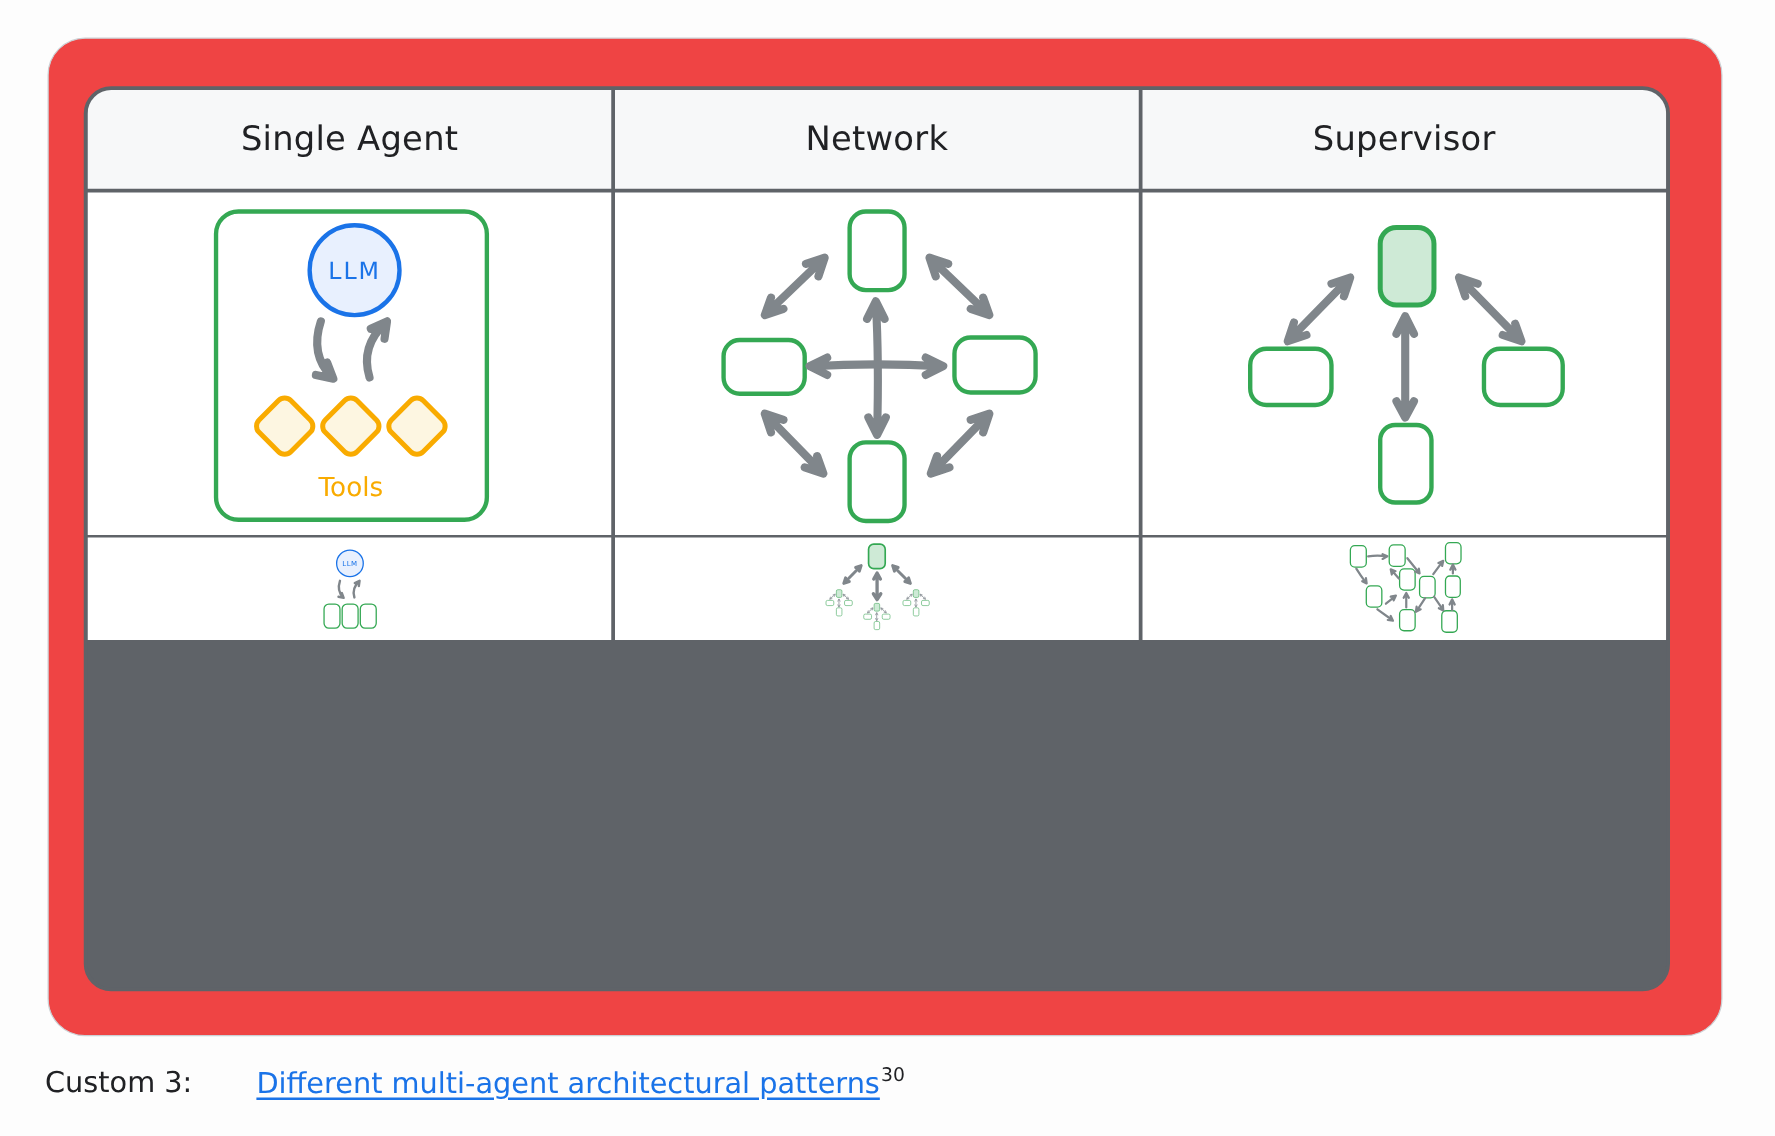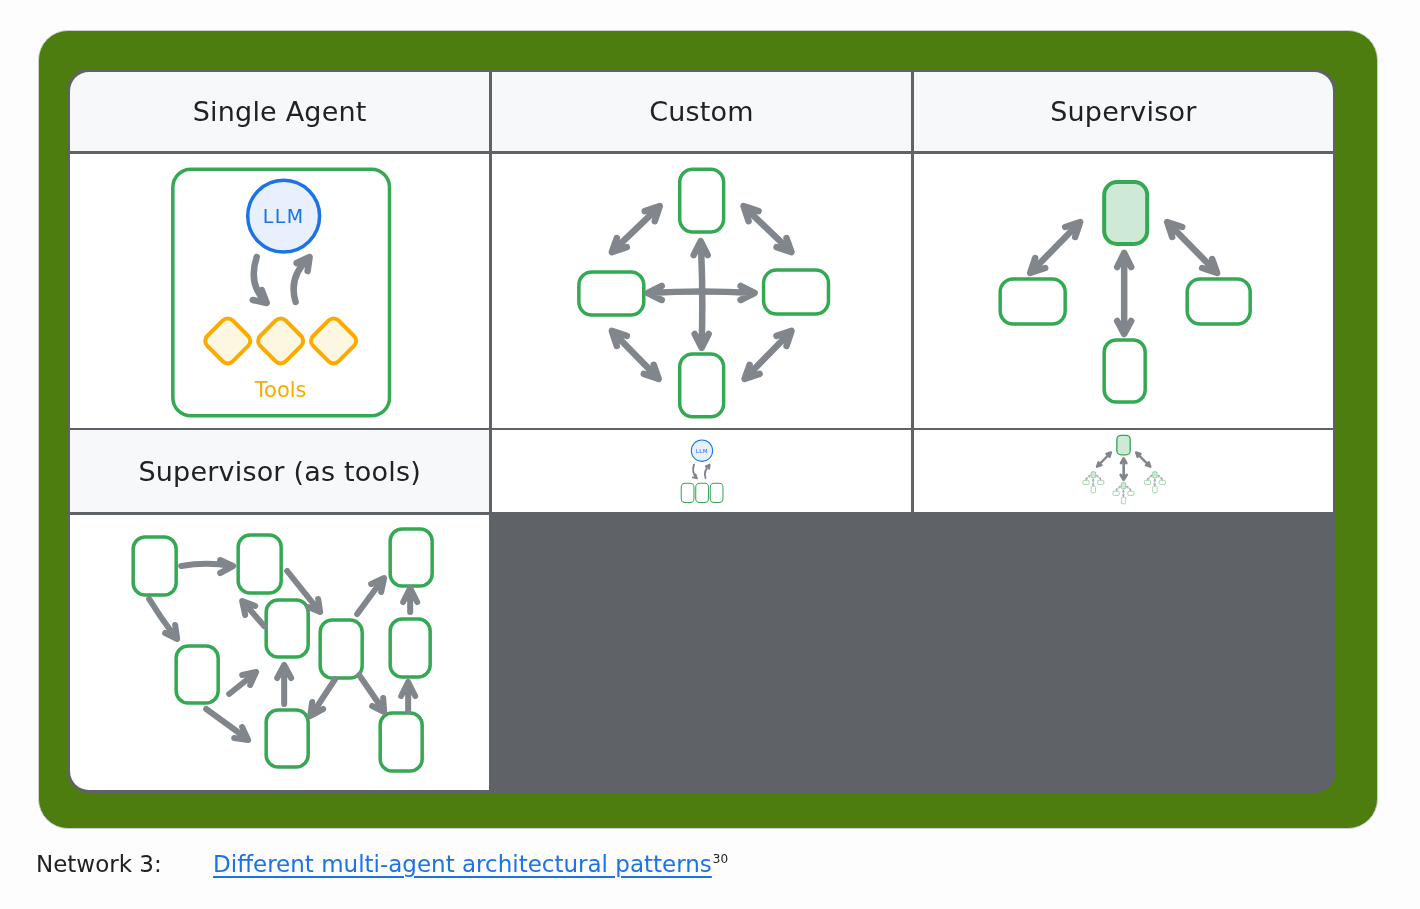--- a/index.html
+++ b/index.html
@@ -5,21 +5,21 @@
   :root{
     --green:#34a853; --green-fill:#ceead6; --blue:#1a73e8; --blue-fill:#e8f0fe;
     --orange:#f9ab00; --orange-fill:#fdf6e1; --arrow-gray:#80868b; --mini-green:#58b26e;
     --mini-arrow:#8a9096; --border-gray:#5f6368; --header-bg:#f7f8f9; --text-dark:#202124;
     --link-blue:#1a73e8; --card-border:#ccd0d4;
   }
   html,body{margin:0;padding:0;background:#fdfdfd;width:1420px;height:909px;
     font-family:"DejaVu Sans",sans-serif;}
   .stage{position:relative;width:1420px;height:909px;overflow:hidden;}
   .card{position:absolute;left:38px;top:30px;width:1338px;height:797px;
-    background:#4d7c0f;border:1.5px solid var(--card-border);border-radius:30px;}
+    background:#ef4444;border:1.5px solid var(--card-border);border-radius:30px;}
   .arch-table{position:absolute;left:28px;top:38px;width:1263px;height:718px;
     display:grid;grid-template-columns:1fr 1fr 1fr;grid-template-rows:79px 274px 82px 277px;
     gap:2.5px;background:var(--border-gray);border:3px solid var(--border-gray);
     border-radius:22px;overflow:hidden;}
   .hcell{background:var(--header-bg);display:flex;align-items:center;justify-content:center;}
   .hcell span{font-size:27px;font-weight:500;color:var(--text-dark);letter-spacing:.2px;}
   .dcell{background:#ffffff;display:flex;align-items:center;justify-content:center;overflow:hidden;}
   .dcell svg{width:100%;height:100%;display:block;}
 
   
@@ -37,34 +37,34 @@
   .arrow-thin{stroke-width:6px;}
   .arrow-thick{stroke-width:8px;}
   .arrow-xthick{stroke-width:9px;}
   .mini-box{fill:#ffffff;stroke:var(--mini-green);stroke-width:1.8px;}
   .mini-box-filled{fill:var(--green-fill);stroke:var(--mini-green);stroke-width:1.8px;}
   .mini-arrow{fill:none;stroke:var(--mini-arrow);stroke-width:2.2px;stroke-linecap:round;stroke-linejoin:round;}
 
   .caption{position:absolute;left:36px;top:851px;font-size:23px;color:var(--text-dark);}
   .caption a{color:var(--link-blue);text-decoration:underline;text-decoration-thickness:2px;
     text-underline-offset:4px;cursor:pointer;margin-left:44px;}
-  .caption sup{font-size:12px;color:var(--text-dark);margin-left:1px;}
+  .caption sup{font-size:15px;color:var(--text-dark);margin-left:1px;}
 </style>
 </head>
 <body>
 
 <div class="stage">
   <div class="card">
     <div class="arch-table">
 
       <div class="hcell">
         <span>Single Agent</span>
       </div>
       <div class="hcell">
-        <span>Custom</span>
+        <span>Network</span>
       </div>
       <div class="hcell">
         <span>Supervisor</span>
       </div>
 
       <div class="dcell">
         <svg viewBox="0 0 420 274">
           <rect class="container-box" x="103" y="15" width="217" height="247" rx="18"></rect>
           <circle class="llm-circle" cx="214" cy="62" r="36"></circle>
           <text class="llm-text" x="214" y="69">LLM</text>
@@ -97,23 +97,20 @@
           <rect class="box-filled" x="189" y="28" width="43" height="62" rx="13"></rect>
           <rect class="box" x="85" y="125" width="65" height="45" rx="13"></rect>
           <rect class="box" x="272" y="125" width="63" height="45" rx="13"></rect>
           <rect class="box" x="189" y="186" width="41" height="62" rx="12"></rect>
           <path class="arrow" d="M 116,118 L 164,69 M 150,73 L 165,68 L 160,83 M 130,114 L 115,119 L 120,104"></path>
           <path class="arrow" d="M 209,100 L 209,179 M 202,113 L 209,99 L 216,113 M 202,167 L 209,180 L 216,167"></path>
           <path class="arrow" d="M 253,69 L 301,118 M 267,73 L 252,68 L 257,83 M 287,114 L 302,119 L 297,105"></path>
         </svg>
       </div>
 
-      <div class="hcell">
-        <span>Supervisor (as tools)</span>
-      </div>
 
       <div class="dcell">
         <svg viewBox="0 0 420 277">
           <circle class="llm-circle" cx="211" cy="70" r="36"></circle>
           <text class="llm-text" x="211" y="77">LLM</text>
           <path class="arrow" d="M 184,117 C 178,135 181,150 193,162 M 189,150 L 194,163 L 180,160"></path>
           <path class="arrow" d="M 223,162 C 218,146 222,131 236,118 M 224,123 L 237,117 L 235,131"></path>
           <rect class="box" x="141" y="180" width="43" height="65" rx="13"></rect>
           <rect class="box" x="190" y="180" width="43" height="65" rx="13"></rect>
           <rect class="box" x="239" y="180" width="43" height="65" rx="13"></rect>
@@ -181,16 +178,16 @@
           <path class="arrow arrow-thin" d="M 286,99 L 311,65 M 300,69 L 313,63 L 310,77"></path>
           <path class="arrow arrow-thin" d="M 337,196 L 337,169 M 330,181 L 337,167 L 344,181"></path>
           <path class="arrow arrow-thin" d="M 339,97 L 339,75 M 332,87 L 339,73 L 346,87"></path>
         </svg>
       </div>
 
     </div>
   </div>
 
   <div class="caption">
-    <span>Network 3:</span>
+    <span>Custom 3:</span>
     <a href="#">Different multi-agent architectural patterns</a><sup>30</sup>
   </div>
 </div>
 
 </body></html>

